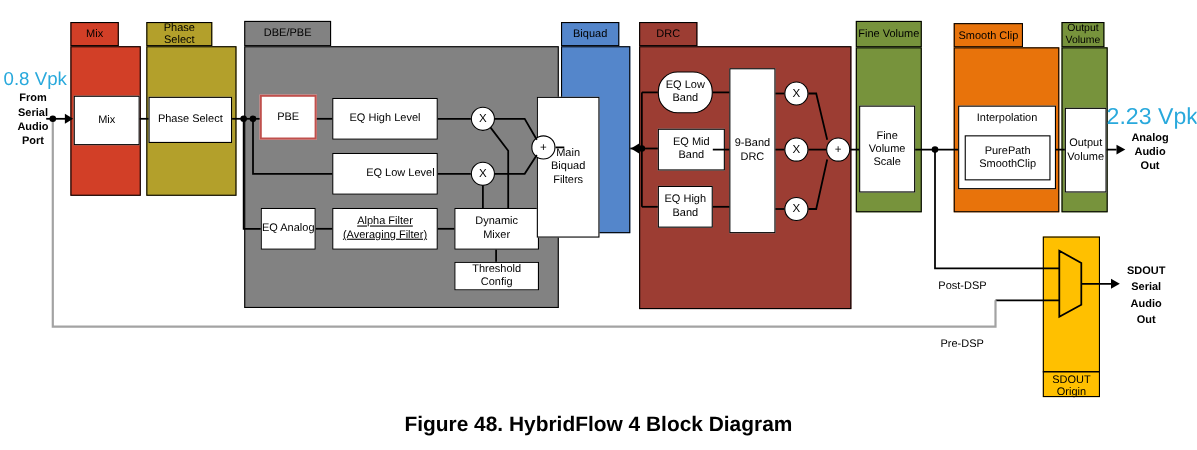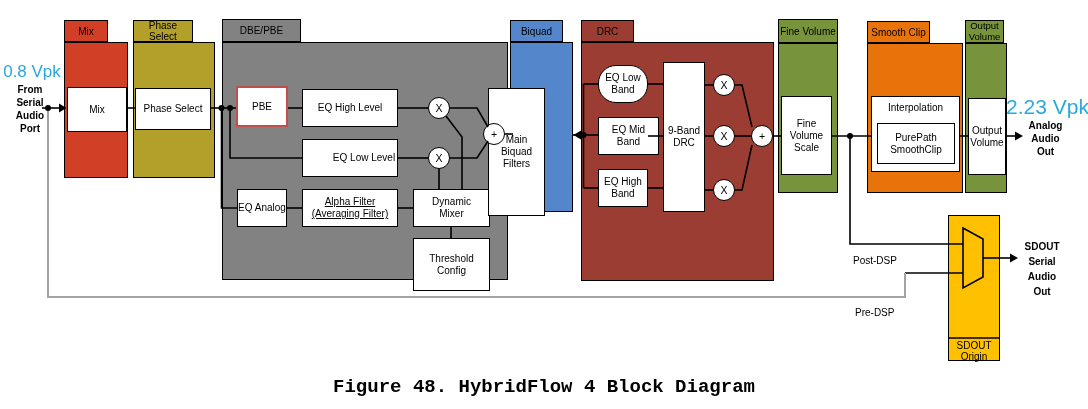--- a/index.html
+++ b/index.html
@@ -11,21 +11,21 @@
   .blockbody{border:1.5px solid #000;z-index:1;}
   .wbox{background:#fff;border:1.3px solid #000;display:flex;align-items:center;justify-content:center;
         text-align:center;font-size:10px;line-height:12px;white-space:pre-line;z-index:3;}
   .circ{background:#fff;border:1.3px solid #000;border-radius:50%;width:22px;height:22px;
         display:flex;align-items:center;justify-content:center;font-size:10.5px;z-index:3;}
   .sidetext{font-weight:700;font-size:10px;line-height:13px;text-align:center;white-space:pre-line;z-index:3;}
   .vpk{font-size:17px;color:var(--accent_text);text-align:center;z-index:3;white-space:nowrap;}
   .routelabel{font-size:10px;z-index:3;white-space:nowrap;margin-top:24px;}
   #svglayer{position:absolute;left:0;top:0;z-index:4;pointer-events:none;}
   #caption{position:absolute;left:0;top:376px;width:100%;text-align:center;
-           font-size:19px;font-weight:700;z-index:3;font-family:Liberation Mono, monospace;}
+           font-size:19px;font-weight:700;z-index:3;}
   .interp-label{position:absolute;top:5px;left:0;width:100%;text-align:center;font-size:10px;}
 </style>
 </head>
 <body>
 
 <div id="canvas">
 
   <div class="abs tab" style="left:64px;top:20px;width:44px;height:22px;background:var(--mix);">Mix</div>
   <div class="abs tab" style="left:133px;top:20px;width:60px;height:22px;background:var(--phase);">Phase Select</div>
   <div class="abs tab" style="left:222px;top:19px;width:79px;height:23px;background:var(--dbepbe);">DBE/PBE</div>
@@ -51,21 +51,21 @@
   <div class="abs wbox" style="left:67px;top:87px;width:60px;height:45px;">Mix</div>
   <div class="abs wbox" style="left:135px;top:88px;width:76px;height:42px;">Phase Select</div>
   <div class="abs wbox" style="left:236px;top:86px;width:52px;height:41px;border:2.5px solid var(--pbe_border);">PBE</div>
   <div class="abs wbox" style="left:302px;top:89px;width:96px;height:38px;">EQ High Level</div>
   <div class="abs wbox" style="left:302px;top:139px;width:96px;height:38px;padding-left:28px;">EQ Low Level</div>
   <div class="abs wbox" style="left:237px;top:189px;width:50px;height:38px;">EQ Analog</div>
   <div class="abs wbox" style="left:302px;top:189px;width:96px;height:38px;text-decoration:underline;">Alpha Filter
 (Averaging Filter)</div>
   <div class="abs wbox" style="left:413px;top:189px;width:77px;height:38px;">Dynamic
 Mixer</div>
-  <div class="abs wbox" style="left:413px;top:238px;width:77px;height:53px;">Threshold
+  <div class="abs wbox" style="left:413px;top:238px;width:77px;height:26px;">Threshold
 Config</div>
   <div class="abs wbox" style="left:488px;top:88px;width:57px;height:128px;">Main
 Biquad
 Filters</div>
   <div class="abs wbox" style="left:598px;top:65px;width:50px;height:38px;border-radius:18px;">EQ Low
 Band</div>
   <div class="abs wbox" style="left:598px;top:117px;width:61px;height:38px;">EQ Mid
 Band</div>
   <div class="abs wbox" style="left:598px;top:169px;width:50px;height:38px;">EQ High
 Band</div>

